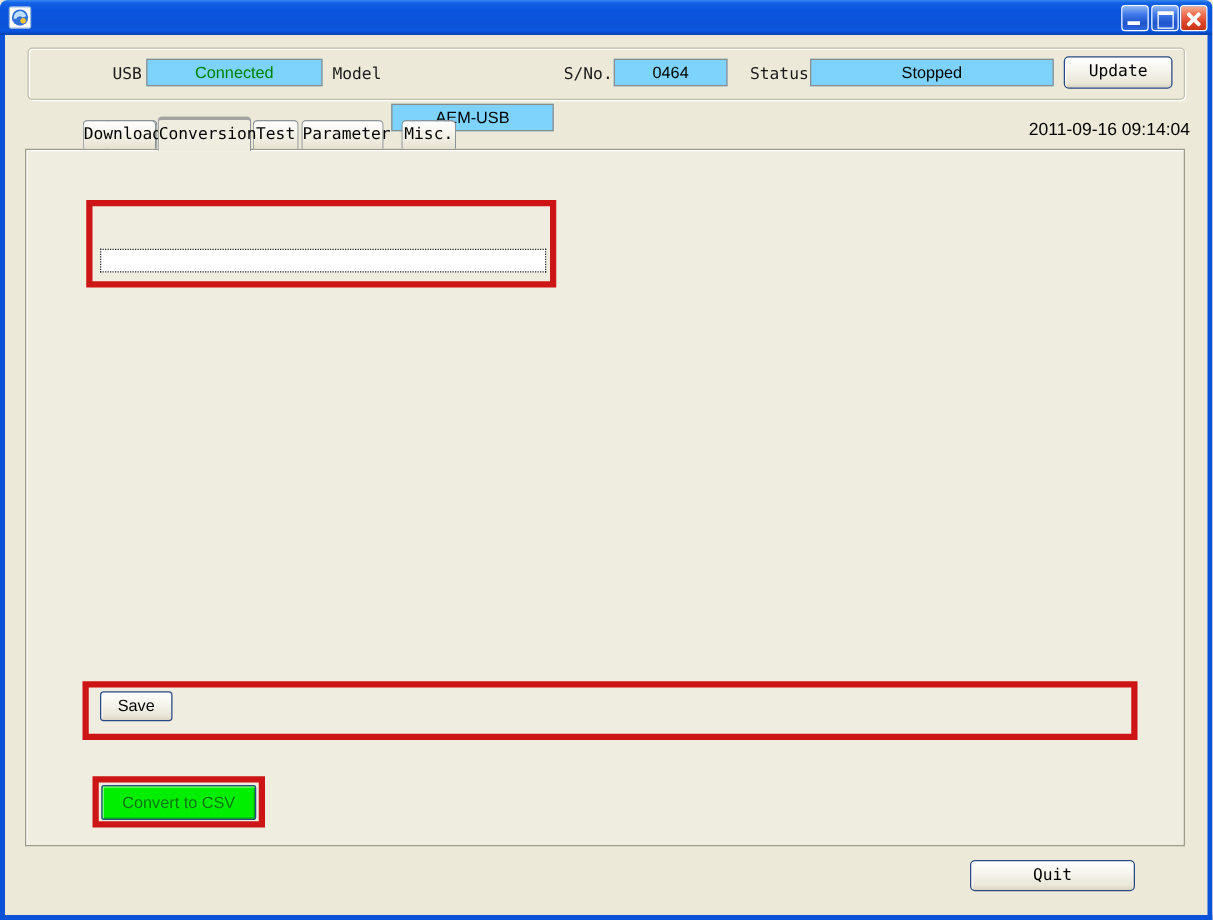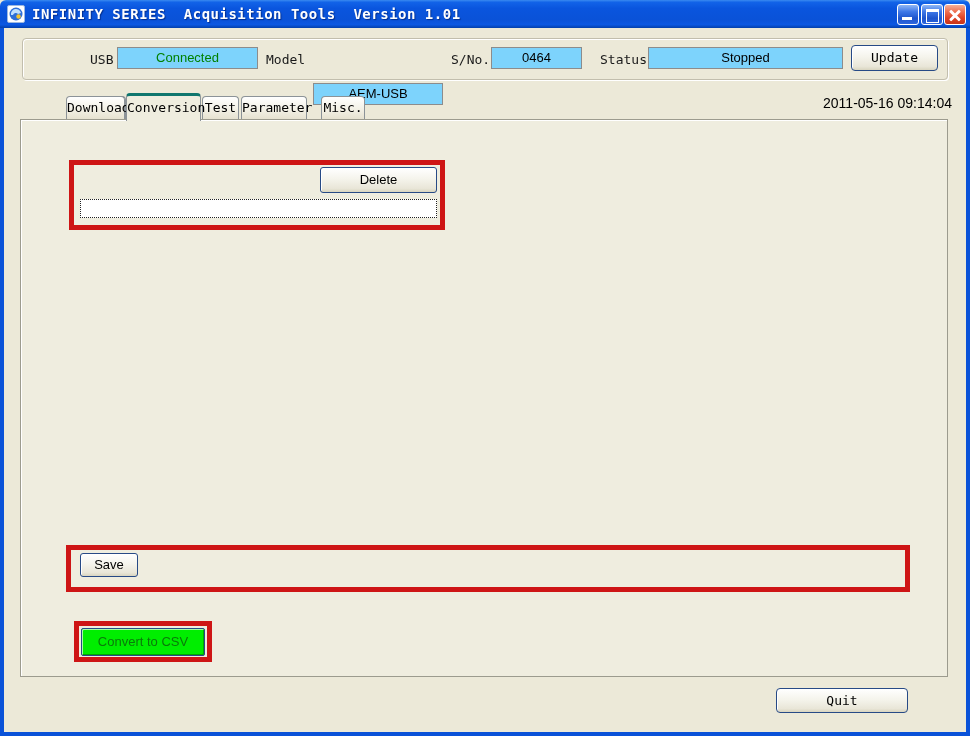--- a/index.html
+++ b/index.html
@@ -49,21 +49,21 @@
   .legend { position:absolute; top:-9px; font-size:13px; color:#2B50C8; background:#EFEDDF; padding:0 4px; white-space:nowrap; }
 
   
   .grp-status { position:absolute; left:22px; top:38px; width:926px; height:42px;
     border:1px solid #C2BEAD; border-radius:4px; box-shadow:inset 1px 1px 0 #FFFFFF, 1px 1px 0 #FFFFFF; }
 
   
   .tab { position:absolute; top:96px; height:23px; border:1px solid #8C9398; border-bottom:none;
     border-radius:4px 4px 0 0; background:linear-gradient(180deg,#FFFFFF 0%, #F3F1E6 55%, #E6E2D0 100%);
     font-family:"DejaVu Sans Mono", monospace; font-size:13px; text-align:center; line-height:21px; z-index:2; }
-  .tab.active { top:93px; height:28px; background:#EFEDDF; border-top:3px solid #0f766e;
+  .tab.active { top:93px; height:28px; background:#EFEDDF; border-top:3px solid #a3a3a3;
     line-height:23px; z-index:4; }
   .datetime { position:absolute; left:780px; top:95px; width:172px; text-align:right;
     font-size:14px; color:#000; }
 
   
   .panel { position:absolute; left:20px; top:119px; width:928px; height:558px; background:#EFEDDF;
     border:1px solid #9C9B8E; box-shadow:inset 1px 1px 0 #FFFFFF; z-index:1; }
   .fieldset { position:absolute; border:1px solid #C6CBD8; border-radius:3px;
     box-shadow:inset 1px 1px 0 #FFFFFF; }
 
@@ -100,21 +100,20 @@
 <div class="window">
 
   <div class="titlebar">
     <div class="app-icon">
       <svg width="16" height="16" viewBox="0 0 16 16">
         <circle cx="8" cy="8" r="6.5" fill="#2E6FD8"></circle>
         <path d="M3 9 A5 5 0 0 1 13 7 L10 8 A3 3 0 0 0 5 9 Z" fill="#BFE0FF"></path>
         <circle cx="10.5" cy="10.5" r="2.2" fill="#F4C430"></circle>
       </svg>
     </div>
-    <span class="title-text">INFINITY SERIES  Acquisition Tools  Version 1.01</span>
     <div class="tb-btn tb-min"></div>
     <div class="tb-btn tb-max"></div>
     <div class="tb-btn tb-close"></div>
   </div>
 
   <div class="frame frame-l"></div>
   <div class="frame frame-r"></div>
   <div class="frame frame-b"></div>
 
   <div class="grp-status"></div>
@@ -127,30 +126,29 @@
   <span class="lbl mono" style="left:600px; top:52px;">Status</span>
   <div class="wfld" style="left:648px; top:47px; width:195px; height:22px; line-height:20px;">Stopped</div>
   <div class="xpbtn mono" style="left:851px; top:45px; width:87px; height:26px; line-height:24px; border-radius:4px;">Update</div>
 
   <div class="tab" style="left:40px; width:41px;margin-left:45px;">Setup</div>
   <div class="tab" style="left:66px; width:59px;">Download</div>
   <div class="tab active" style="left:126px; width:75px;">Conversion</div>
   <div class="tab" style="left:202px; width:37px;">Test</div>
   <div class="tab" style="left:241px; width:66px;">Parameter</div>
   <div class="tab" style="left:308px; width:44px;margin-left:13px;">Misc.</div>
-  <div class="datetime">2011-05-16 09:14:04</div>
+  <div class="datetime">2011-09-16 09:14:04</div>
 
   <div class="panel"></div>
 
   <div class="fieldset" style="left:48px; top:146px; width:890px; height:516px;">
     <span class="legend" style="left:8px;">CSV Conversion :</span>
   </div>
 
   <div class="annot" style="left:69px; top:160px; width:376px; height:70px;"></div>
-  <div class="xpbtn" style="left:320px; top:167px; width:117px; height:26px; line-height:24px; z-index:7;">Delete</div>
   <div class="dotted-field"></div>
   <div class="listbox"></div>
 
   <div class="fieldset" style="left:478px; top:155px; width:418px; height:383px;">
     <span class="legend" style="left:10px;">Conversion Inputs :</span>
   </div>
 
   <div class="cbox" style="left:486px; top:187px;"></div>
   <span class="lbl" style="left:507px; top:187px;">Density Constant</span>
   <div class="dfld" style="left:741px; top:182px; width:91px; height:21px; line-height:19px;">1.0250</div>

